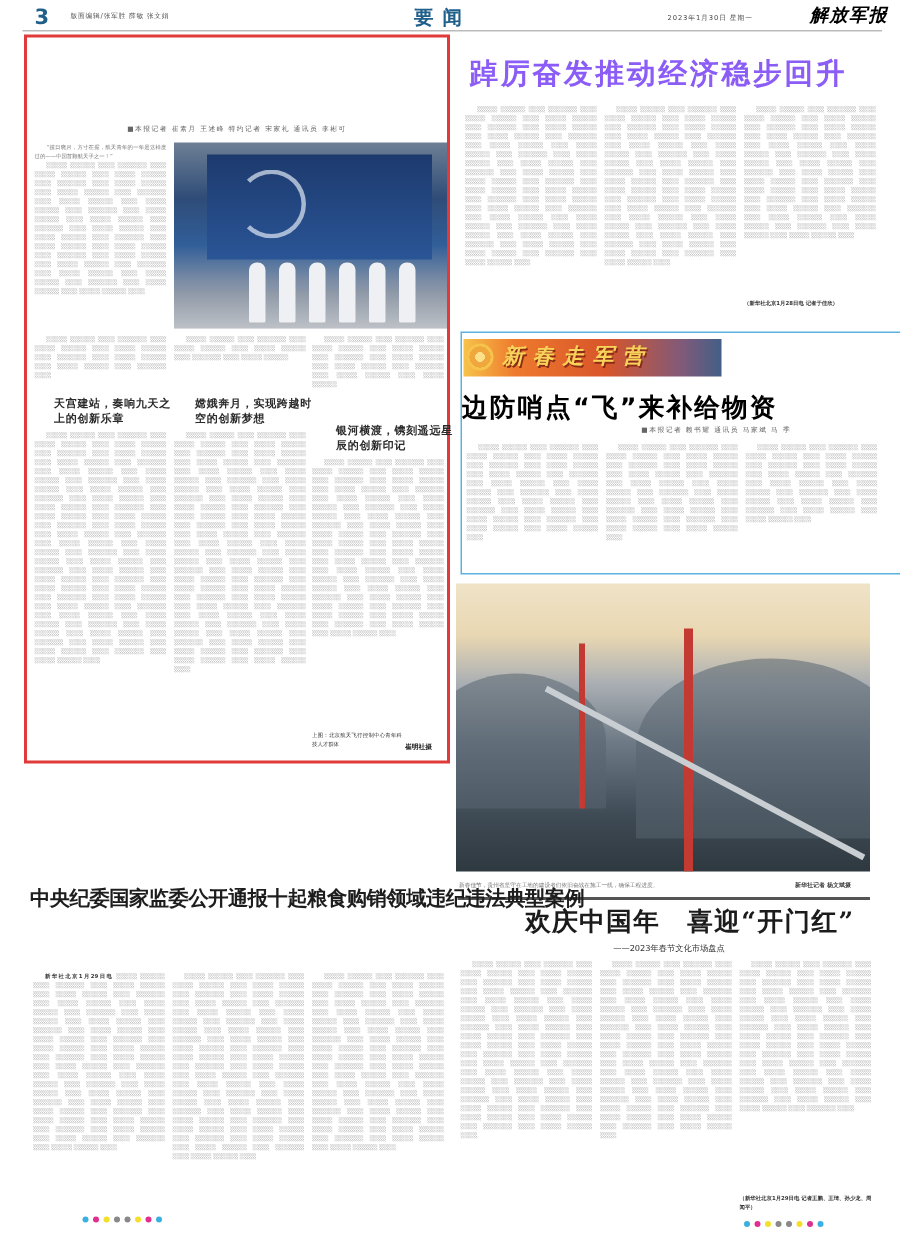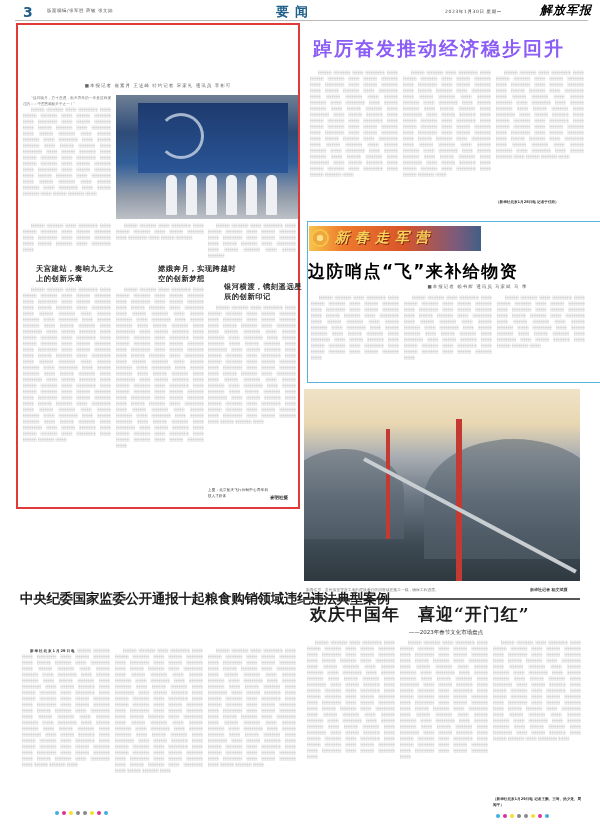--- a/index.html
+++ b/index.html
@@ -44,21 +44,21 @@
 
   
   .bridge { position: absolute; left: 304px; top: 389px; width: 276px; height: 192px; background: linear-gradient(180deg,#efe3c7 0%,#e9d7b2 18%,#a9aeb3 35%,#6e7a86 55%,#3f4b55 80%,#2e383f 100%); overflow: hidden; }
   .bridge .hill { position: absolute; border-radius: 50% 50% 0 0; background: #58656f; opacity: .55; }
   .bridge .tower { position: absolute; width: 4px; background: #c23a32; }
   .bridge .deck { position: absolute; left: 60px; top: 68px; width: 240px; height: 4px; background: #c9ced3; transform: rotate(28deg); transform-origin: left center; }
   .caption { position: absolute; left: 306px; top: 587px; width: 270px; font: 3.8px "DejaVu Sans", sans-serif; color: #777; }
   .caption-credit { position: absolute; left: 530px; top: 587px; font: bold 4px "DejaVu Sans", sans-serif; color: #444; }
   .rule-dark { position: absolute; left: 305px; top: 598px; width: 275px; height: 1.5px; background: #555; }
 
-  .culture-title { position: absolute; left: 310px; top: 603px; width: 280px; font: bold 17px "DejaVu Serif", serif; color: #1b1b1b; letter-spacing: 1px; }
+  .culture-title { position: absolute; left: 320px; top: 603px; width: 280px; text-align: center; font: bold 17px "DejaVu Serif", serif; color: #1b1b1b; letter-spacing: 1px; }
   .culture-sub { position: absolute; left: 306px; top: 629px; width: 280px; text-align: center; font: 5.5px "DejaVu Sans", sans-serif; color: #333; }
 
   .discipline-title { position: absolute; left: 20px; top: 590px; width: 280px; font: bold 13.5px "DejaVu Serif", serif; color: #1d1d1d; letter-spacing: -0.3px; white-space: nowrap; }
 
   .dots { position: absolute; display: flex; gap: 3px; }
   .dots span { width: 4px; height: 4px; border-radius: 50%; display: block; }
 </style>
 </head>
 <body>
 
@@ -84,21 +84,21 @@
     <div class="floor"></div>
     <div class="person" style="left:50px"></div>
     <div class="person" style="left:70px"></div>
     <div class="person" style="left:90px"></div>
     <div class="person" style="left:110px"></div>
     <div class="person" style="left:130px"></div>
     <div class="person" style="left:150px"></div>
   </div>
 
   <div class="sub-head" style="left:18px;top:239px;width:80px;">天宫建站，奏响九天之上的创新乐章</div>
-  <div class="sub-head" style="left:112px;top:239px;width:80px;margin-left:28px;">嫦娥奔月，实现跨越时空的创新梦想</div>
+  <div class="sub-head" style="left:112px;top:239px;width:80px;">嫦娥奔月，实现跨越时空的创新梦想</div>
   <div class="sub-head" style="left:190px;top:257px;width:85px;margin-left:16px;">银河横渡，镌刻遥远星辰的创新印记</div>
 
   <div class="col" style="left:5px;top:198px;width:88px;height:38px;">
       <p>░░░░░ ░░░░░░ ░░░░ ░░░░░░░ ░░░░ ░░░░░ ░░░░░░ ░░░░ ░░░░░ ░░░░░░ ░░░░ ░░░░░░░ ░░░░ ░░░░░ ░░░░░░ ░░░░ ░░░░░ ░░░░░░ ░░░░ ░░░░░░░ ░░░░</p>
     </div>
   <div class="col" style="left:5px;top:262px;width:88px;height:220px;">
       <p>░░░░░ ░░░░░░ ░░░░ ░░░░░░░ ░░░░ ░░░░░ ░░░░░░ ░░░░ ░░░░░ ░░░░░░ ░░░░ ░░░░░░░ ░░░░ ░░░░░ ░░░░░░ ░░░░ ░░░░░ ░░░░░░ ░░░░ ░░░░░░░ ░░░░ ░░░░░ ░░░░░░ ░░░░ ░░░░░ ░░░░░░ ░░░░ ░░░░░░░ ░░░░ ░░░░░ ░░░░░░ ░░░░ ░░░░░ ░░░░░░ ░░░░ ░░░░░░░ ░░░░ ░░░░░ ░░░░░░ ░░░░ ░░░░░ ░░░░░░ ░░░░ ░░░░░░░ ░░░░ ░░░░░ ░░░░░░ ░░░░ ░░░░░ ░░░░░░ ░░░░ ░░░░░░░ ░░░░ ░░░░░ ░░░░░░ ░░░░ ░░░░░ ░░░░░░ ░░░░ ░░░░░░░ ░░░░ ░░░░░ ░░░░░░ ░░░░ ░░░░░ ░░░░░░ ░░░░ ░░░░░░░ ░░░░ ░░░░░ ░░░░░░ ░░░░ ░░░░░ ░░░░░░ ░░░░ ░░░░░░░ ░░░░ ░░░░░ ░░░░░░ ░░░░ ░░░░░ ░░░░░░ ░░░░ ░░░░░░░ ░░░░ ░░░░░ ░░░░░░ ░░░░ ░░░░░ ░░░░░░ ░░░░ ░░░░░░░ ░░░░ ░░░░░ ░░░░░░ ░░░░ ░░░░░ ░░░░░░ ░░░░ ░░░░░░░ ░░░░ ░░░░░ ░░░░░░ ░░░░ ░░░░░ ░░░░░░ ░░░░ ░░░░░░░ ░░░░ ░░░░░ ░░░░░░ ░░░░ ░░░░░ ░░░░░░ ░░░░ ░░░░░░░ ░░░░ ░░░░░ ░░░░░░ ░░░░ ░░░░░ ░░░░░░ ░░░░ ░░░░░░░ ░░░░ ░░░░░ ░░░░░░ ░░░░</p>
     </div>
   <div class="col" style="left:98px;top:198px;width:88px;height:38px;">
       <p>░░░░░ ░░░░░░ ░░░░ ░░░░░░░ ░░░░ ░░░░░ ░░░░░░ ░░░░ ░░░░░ ░░░░░░ ░░░░ ░░░░░░░ ░░░░ ░░░░░ ░░░░░░</p>

